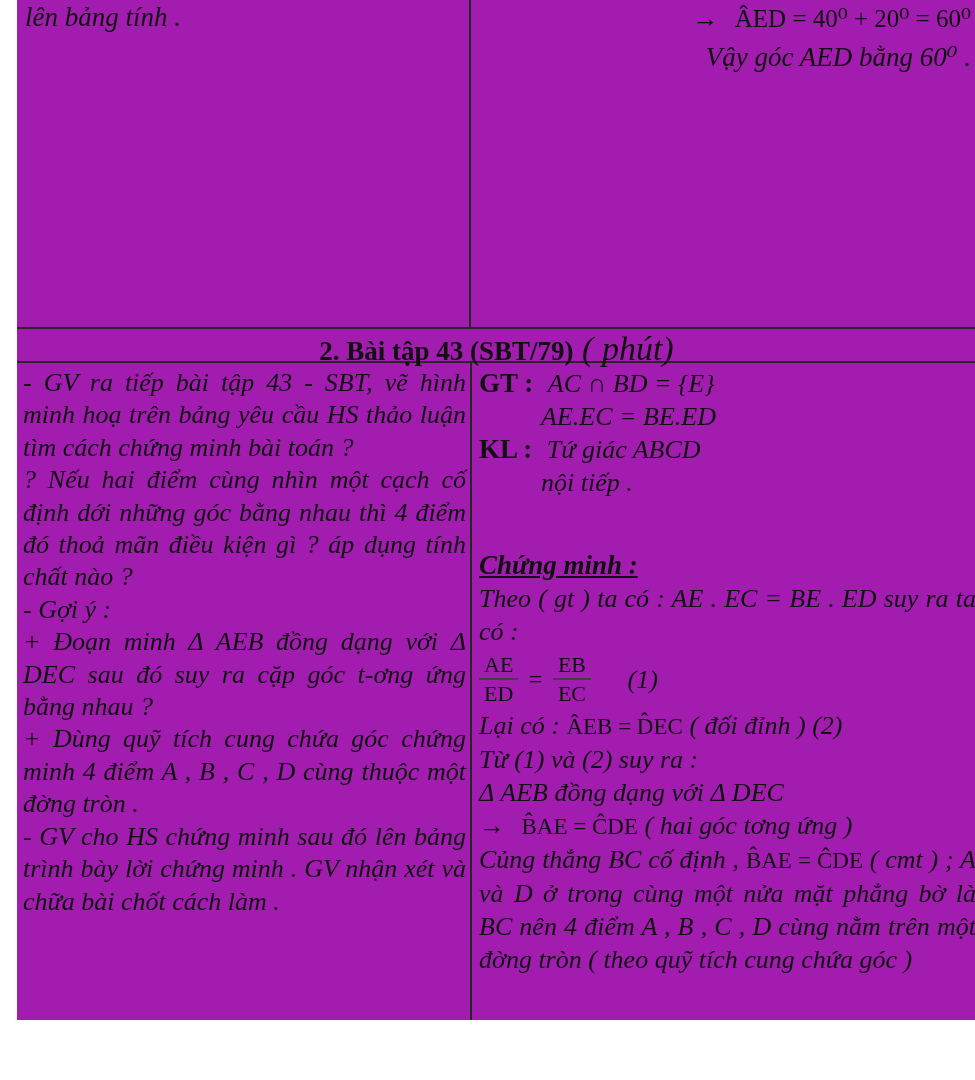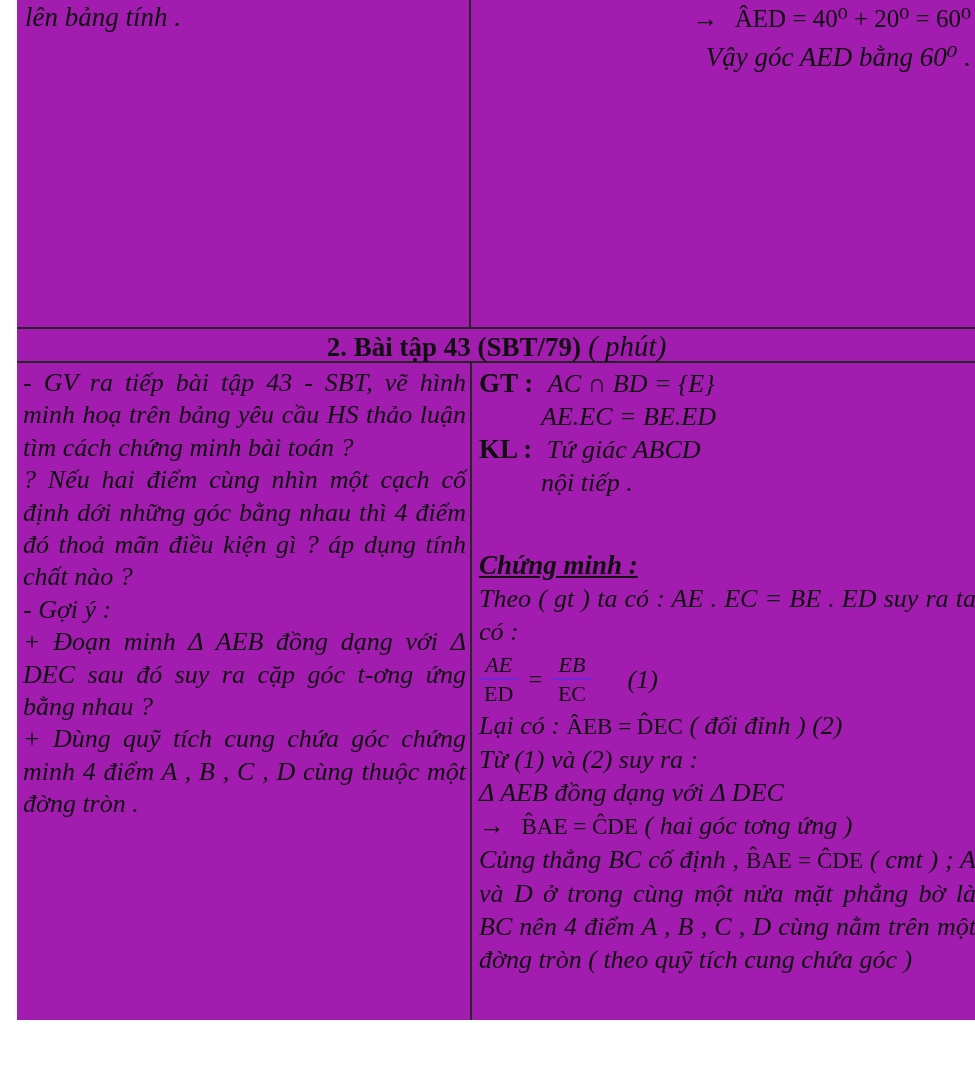--- a/index.html
+++ b/index.html
@@ -17,21 +17,21 @@
     font-style:italic;font-size:27px;line-height:34px;}
   .cell-top-right{position:absolute;left:462px;top:2px;width:492px;line-height:34px;text-align:right;}
   .math-line{font-size:25px;font-style:normal;white-space:nowrap;}
   .arrow{font-size:26px;margin-right:10px;}
   .conclusion{font-style:italic;font-size:27px;margin:4px 0 0 0;}
 
   
   .section-header{position:absolute;left:0;top:330px;width:959px;height:30px;
     text-align:center;white-space:nowrap;}
   .section-title{font-weight:bold;font-size:27px;}
-  .section-duration{font-style:italic;font-size:29px;}
+  .section-duration{font-style:italic;font-size:34px;}
 
   
   .left-col{position:absolute;left:6px;top:367px;width:443px;
     font-style:italic;font-size:26px;line-height:32.4px;text-align:justify;}
   .left-col p{margin:0;}
 
   
   .right-col{position:absolute;left:462px;top:367px;width:497px;
     font-size:26px;line-height:33px;}
   .gt-row{white-space:nowrap;}
@@ -39,21 +39,21 @@
   .mit{font-style:italic;}
   .row-indent{padding-left:62px;}
   .proof-head{margin-top:50px;}
   .proof-head span{font-weight:bold;font-style:italic;font-size:27px;
     text-decoration:underline;}
   .proof-p{margin:0;font-style:italic;text-align:justify;}
   .ang{font-style:normal;font-size:23px;}
   .frac-row{margin:4px 0 2px 0;font-style:normal;}
   .frac{display:inline-block;vertical-align:middle;text-align:center;
     font-size:22px;line-height:1.15;}
-  .frac .num{display:block;border-bottom:2px solid #6d28d9;padding:0 5px 1px 5px;font-style:italic;}
+  .frac .num{display:block;border-bottom:2px solid #404040;padding:0 5px 1px 5px;}
   .frac .den{display:block;padding:1px 5px 0 5px;}
   .frac-eq{display:inline-block;vertical-align:middle;font-size:24px;margin:0 4px;}
   .frac-label{font-style:italic;font-size:26px;margin-left:30px;vertical-align:middle;}
 
   
   .footer{position:absolute;left:0;top:1054px;width:975px;text-align:center;
     white-space:nowrap;}
   .footer .numeral{font-weight:bold;font-size:31px;}
   .footer .title{font-size:41px;margin:0 8px 0 10px;}
   .footer .duration{font-style:italic;font-size:27px;}
@@ -87,20 +87,21 @@
   <div class="section-header">
     <span class="section-title">2. Bài tập 43 (SBT/79)</span><span class="section-duration"> ( phút)</span>
   </div>
 
   <div class="left-col">
     <p>- GV ra tiếp bài tập 43 - SBT, vẽ hình minh hoạ trên bảng yêu cầu HS thảo luận tìm cách chứng minh bài toán ?</p>
     <p>? Nếu hai điểm cùng nhìn một cạch cố định dới những góc bằng nhau thì 4 điểm đó thoả mãn điều kiện gì ? áp dụng tính chất nào ?</p>
     <p>- Gợi ý :</p>
     <p>+ Đoạn minh Δ AEB đồng dạng với Δ DEC sau đó suy ra cặp góc t-ơng ứng bằng nhau ?</p>
     <p>+ Dùng quỹ tích cung chứa góc chứng minh 4 điểm A , B , C , D cùng thuộc một đờng tròn .</p>
+    <p>- GV cho HS chứng minh sau đó lên bảng trình bày lời chứng minh . GV nhận xét và chữa bài chốt cách làm .</p>
   </div>
 
   <div class="right-col">
 
     <div class="gt-row">
       <span class="lbl">GT :</span>
       <span class="mit">AC ∩ BD = {E}</span>
     </div>
     <div class="gt-row row-indent">
       <span class="mit">AE.EC = BE.ED</span>

